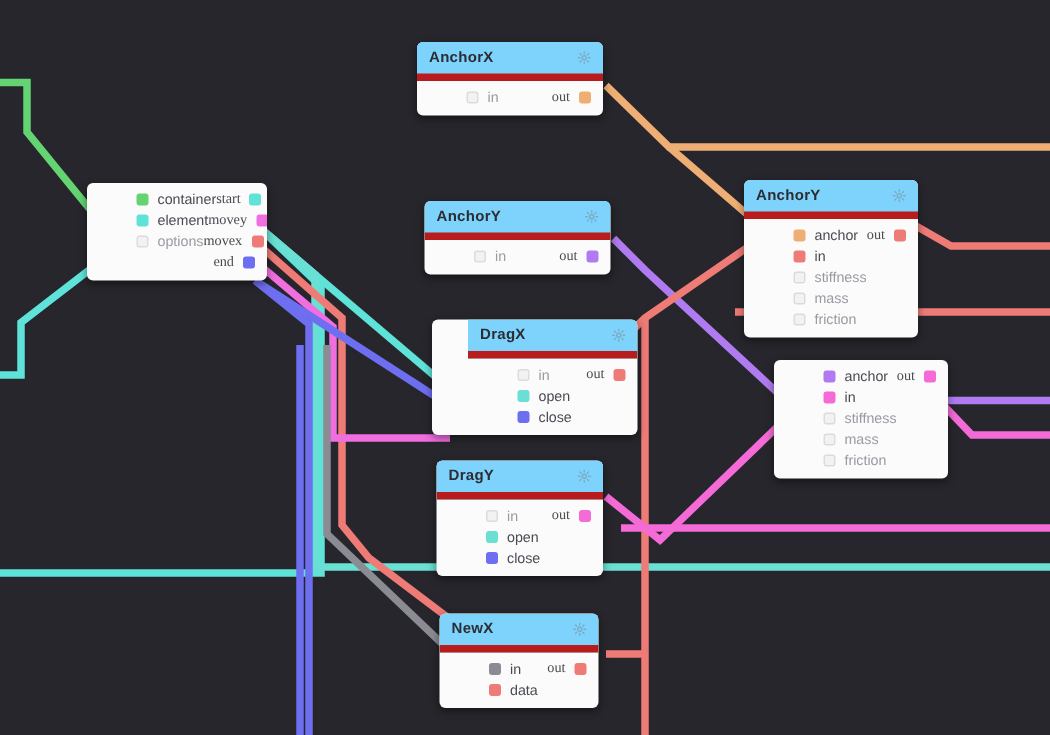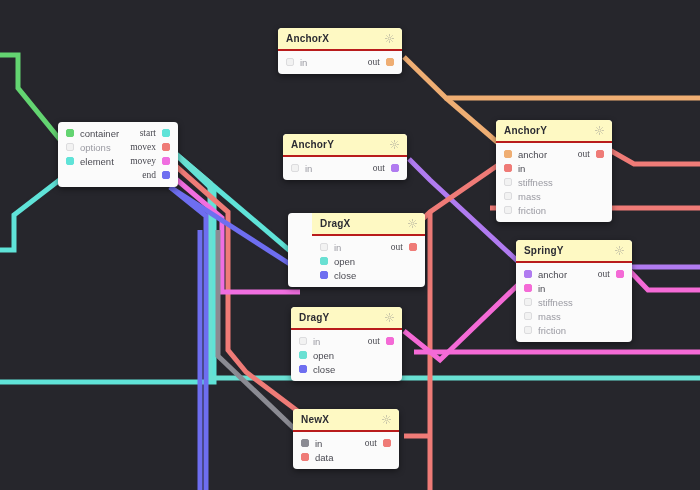--- a/index.html
+++ b/index.html
@@ -13,32 +13,32 @@
   #wires{position:absolute;left:0;top:0;width:700px;height:490px;}
   .node{
     position:absolute;
     background:#fbfbfb;
     border-radius:4px;
     box-shadow:0 2px 6px rgba(0,0,0,.45);
     overflow:hidden;
   }
   .node-header{
     display:flex;align-items:center;justify-content:space-between;
-    background:#fef9c3;
+    background:#7dd3fc;
     padding:0 8px;
     height:21px;
-    border-bottom:2px solid #b91c1c;
+    border-bottom:5px solid #b91c1c;
   }
   .node-title{
     font-size:10px;font-weight:bold;color:#2c2c33;letter-spacing:.2px;
   }
   .gear{
     width:9px;height:9px;opacity:.45;display:block;
   }
-  .node-body{padding:4px 0 5px 0;}
+  .node-body{padding:4px 0 5px 0;margin-left:25px;}
   .port-row{
     display:flex;align-items:center;justify-content:space-between;
     height:14px;padding:0 8px;
   }
   .port-side{display:flex;align-items:center;gap:6px;}
   .port-side.right{justify-content:flex-end;font-family:Liberation Serif, serif;}
   .dot{
     width:8px;height:8px;border-radius:2px;flex:none;
     background:#f0f0f0;border:1px solid #dddddd;box-sizing:border-box;
   }
@@ -107,41 +107,41 @@
               <span class="plabel">container</span>
             </span>
             <span class="spacer"></span>
             <span class="port-side right">
               <span class="plabel">start</span>
               <span class="dot" style="background:#5fe3d8;border-color:#5fe3d8;"></span>
             </span>
           </div>
           <div class="port-row">
             <span class="port-side">
-              <span class="dot" style="background:#f2f2f2;border-color:#dcdcde;"></span>
-              <span class="plabel dim">options</span>
-            </span>
-            <span class="spacer"></span>
-            <span class="port-side right">
-              <span class="plabel">movex</span>
-              <span class="dot" style="background:#ef7b77;border-color:#ef7b77;"></span>
-            </span>
-          </div>
-          <div class="port-row">
-            <span class="port-side">
               <span class="dot" style="background:#5fe3d8;border-color:#5fe3d8;"></span>
               <span class="plabel">element</span>
             </span>
             <span class="spacer"></span>
             <span class="port-side right">
               <span class="plabel">movey</span>
               <span class="dot" style="background:#f06ee0;border-color:#f06ee0;"></span>
             </span>
           </div>
           <div class="port-row">
+            <span class="port-side">
+              <span class="dot" style="background:#f2f2f2;border-color:#dcdcde;"></span>
+              <span class="plabel dim">options</span>
+            </span>
+            <span class="spacer"></span>
+            <span class="port-side right">
+              <span class="plabel">movex</span>
+              <span class="dot" style="background:#ef7b77;border-color:#ef7b77;"></span>
+            </span>
+          </div>
+          <div class="port-row">
             <span class="port-side"></span>
             <span class="spacer"></span>
             <span class="port-side right">
               <span class="plabel">end</span>
               <span class="dot" style="background:#6e6ef0;border-color:#6e6ef0;"></span>
             </span>
           </div>
         </div>
       </div>
       <div class="node" style="left: 278px; top: 28px; width: 124px;">
@@ -399,38 +399,20 @@
           <div class="port-row">
             <span class="port-side">
               <span class="dot" style="background:#f2f2f2;border-color:#dcdcde;"></span>
               <span class="plabel dim">friction</span>
             </span>
             <span class="spacer"></span>
           </div>
         </div>
       </div>
       <div class="node" style="left: 516px; top: 240px; width: 116px;">
-        <div class="node-header">
-          <span class="node-title">SpringY</span>
-          <span>
-            <svg class="gear" viewBox="0 0 16 16">
-              <circle cx="8" cy="8" r="2.4" fill="none" stroke="#7a7a82" stroke-width="1.6"></circle>
-              <g stroke="#7a7a82" stroke-width="1.6" stroke-linecap="round">
-                <line x1="8" y1="0.8" x2="8" y2="3"></line>
-                <line x1="8" y1="13" x2="8" y2="15.2"></line>
-                <line x1="0.8" y1="8" x2="3" y2="8"></line>
-                <line x1="13" y1="8" x2="15.2" y2="8"></line>
-                <line x1="2.9" y1="2.9" x2="4.4" y2="4.4"></line>
-                <line x1="11.6" y1="11.6" x2="13.1" y2="13.1"></line>
-                <line x1="13.1" y1="2.9" x2="11.6" y2="4.4"></line>
-                <line x1="4.4" y1="11.6" x2="2.9" y2="13.1"></line>
-              </g>
-            </svg>
-          </span>
-        </div>
         <div class="node-body">
           <div class="port-row">
             <span class="port-side">
               <span class="dot" style="background:#b07bf0;border-color:#b07bf0;"></span>
               <span class="plabel">anchor</span>
             </span>
             <span class="spacer"></span>
             <span class="port-side right">
               <span class="plabel">out</span>
               <span class="dot" style="background:#f46ad6;border-color:#f46ad6;"></span>

